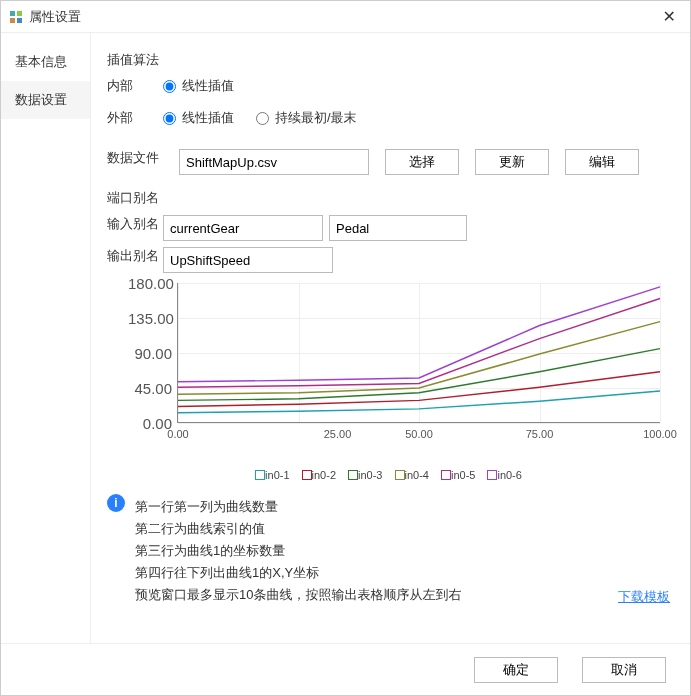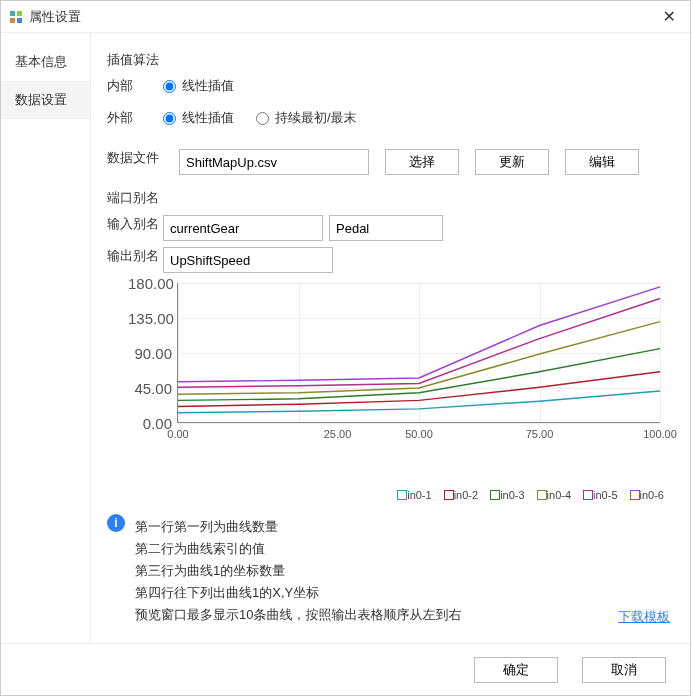--- a/index.html
+++ b/index.html
@@ -18,30 +18,30 @@
 .row { display: flex; align-items: flex-start; margin: 6px 0; min-height: 26px;}
 .row .label { width: 56px; font-size: 13px; }
 .radio-group { display: flex; align-items: center; gap: 22px; }
 .radio-item { display: flex; align-items: center; gap: 6px; cursor: pointer;}
 .radio-item input { margin:0;}
 .textbox { height: 26px; border: 1px solid #bbb; padding: 12px 6px; font-size: 13px; background: #fff; }
 .fileinput { width: 190px; }
 .btn { height: 26px; min-width: 74px; border: 1px solid #bbb; background: #fff; cursor: pointer; font-size: 13px; padding: 0 10px; }
 .btn-row { display: flex; gap: 16px; }
 .alias-in1 { width: 160px; }
-.alias-in2 { width: 114px; }
+.alias-in2 { width: 138px; }
 .alias-out { width: 170px; }
 .chart-wrap { margin-top: 10px; }
 .chart { position: relative; width: 100%; height: 170px; padding-left: 70px; padding-right: 10px;}
 .chart .plot { position: relative; width: 100%; height: 140px; border-left: 1px solid #888; border-bottom: 1px solid #888; }
 .gridh { position:absolute; left:0; right:0; border-top:1px solid #eee; }
 .gridv { position:absolute; top:0; bottom:0; border-left:1px solid #eee; }
 .ylabel { position: absolute; left:-50px; width:44px; text-align:right; font-size:15px; color:#555; transform: translateY(-50%);}
 .xlabel { position: absolute; bottom:-18px; font-size:11px; color:#555; transform: translateX(-50%);}
-.legend { text-align: right; margin-top: 36px; font-size: 11px; color: #444;}
+.legend { text-align: center; margin-top: 16px; font-size: 11px; color: #444;}
 .legend .it { display:inline-flex; align-items:center; margin:0 6px;}
 .legend .sw { display:inline-block; width:10px; height:10px; border:1px solid;}
 .info { display:flex; gap:10px; margin-top:12px;}
 .info-icon { width:18px; height:18px; border-radius:50%; background:#2a7fff; color:#fff; display:flex; align-items:center; justify-content:center; font-weight:bold; font-size:12px; flex-shrink:0;}
 .info-lines p { margin: 4px 0; font-size:13px;}
 .download-row { display:flex; justify-content:flex-end; margin-top:-20px;}
 .link { color:#2a7fff; text-decoration: underline; cursor:pointer; font-size:13px;}
 .footer { height: 52px; border-top:1px solid #eee; display:flex; justify-content:flex-end; align-items:center; gap:24px; padding: 0 24px;}
 .footer .btn { min-width: 84px;}
 svg.lines { position:absolute; left:0; top:0; width:100%; height:100%; overflow:visible;}

